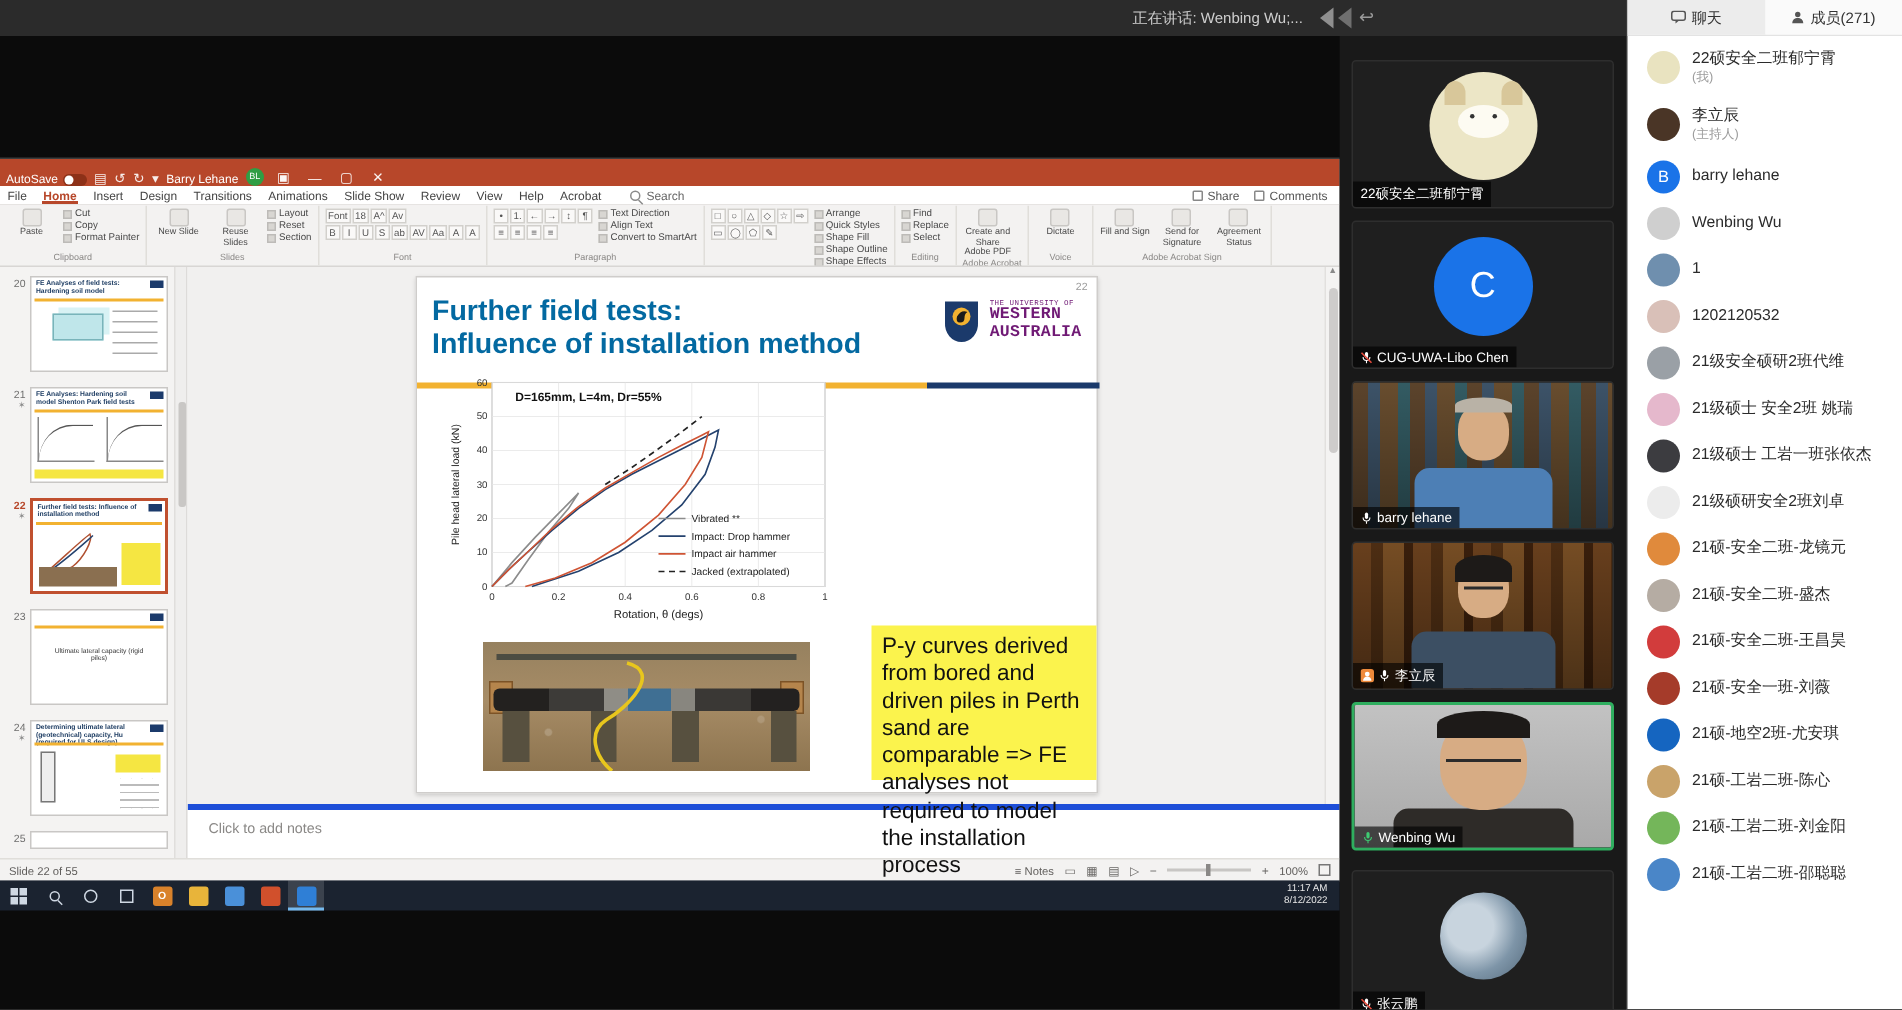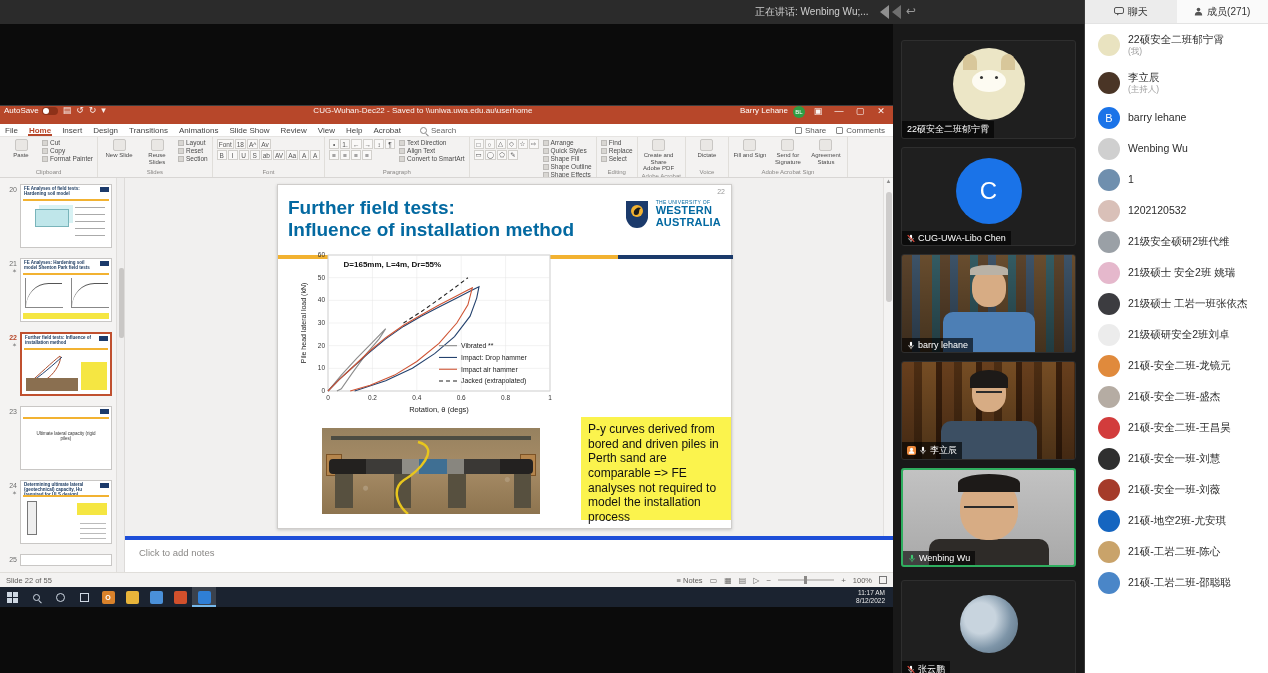--- a/index.html
+++ b/index.html
@@ -57,21 +57,21 @@
   .lens::after{content:"";position:absolute;left:5px;top:5px;width:4px;height:1.4px;background:#8a8a8a;transform:rotate(45deg);transform-origin:0 0;}
   .sblist{flex:1;overflow:hidden;padding-top:2px;}
   .mrow{display:flex;align-items:center;gap:8px;padding:0 6px 0 13px;height:31px;}
   .mrow.two{height:38px;}
   .mavatar{width:22px;height:22px;border-radius:50%;flex:0 0 auto;display:flex;align-items:center;justify-content:center;color:#fff;font-size:11px;}
   .mname{font-size:10.5px;color:#2b2b2b;line-height:1.25;white-space:nowrap;}
   .msub{font-size:8.5px;color:#9c9c9c;line-height:1.2;}
 
   
   .ppt{position:absolute;left:0;top:106px;width:893px;height:481px;background:#fff;display:flex;flex-direction:column;box-shadow:0 0 0 1px #3c3c3c;}
-  .titlebar{height:18px;background:#b7472a;display:flex;align-items:flex-start;color:#fff;font-size:8px;flex:0 0 auto;padding:0 4px;gap:5px;}
+  .titlebar{height:18px;background:#b7472a;display:flex;align-items:flex-end;color:#fff;font-size:8px;flex:0 0 auto;padding:0 4px;gap:5px;}
   .autosave{display:flex;align-items:center;gap:3px;}
   .pill{width:16px;height:8px;border-radius:4px;background:#8d3118;position:relative;}
   .pill::before{content:"";position:absolute;left:1px;top:1px;width:6px;height:6px;border-radius:50%;background:#fff;}
   .tb-mini{opacity:.9;font-size:9px;line-height:1;}
   .tb-title{flex:1;text-align:center;font-size:8px;opacity:.95;white-space:nowrap;overflow:hidden;}
   .bl-badge{width:12px;height:12px;border-radius:50%;background:#2f9e44;color:#fff;font-size:6px;display:flex;align-items:center;justify-content:center;}
   .winbtn{width:16px;text-align:center;font-size:9px;opacity:.95;}
 
   .menubar{height:13px;background:#fff;display:flex;align-items:center;font-size:8px;color:#444;flex:0 0 auto;padding-left:4px;border-bottom:1px solid #e6e4e2;}
   #menuTabs{display:flex;gap:9px;align-items:center;}
@@ -122,28 +122,28 @@
   .viewic{font-size:8px;color:#6a6866;}
   .zoomtrack{width:56px;height:2px;background:#c8c6c4;position:relative;}
   .zoomthumb{position:absolute;left:26px;top:-3px;width:3px;height:8px;background:#8a8886;}
   .fit-ic{width:8px;height:8px;border:1px solid #777;position:relative;}
 
   
   .slide{position:absolute;left:152px;top:6px;width:455px;height:345px;background:#fff;border:1px solid #cfcdcb;box-shadow:0 1px 3px rgba(0,0,0,.18);}
   .slide-num{position:absolute;right:6px;top:3px;font-size:7px;color:#999;}
   .slide-title{position:absolute;left:10px;top:12px;font-size:19px;font-weight:bold;color:#0369a1;line-height:1.18;}
   .uwa{position:absolute;right:10px;top:14px;display:flex;gap:6px;align-items:center;}
-  .uwa-text{color:#0369a1;line-height:1.05;}
+  .uwa-text{color:#701a75;line-height:1.05;font-family:Liberation Mono, monospace;}
   .uwa-l1{font-size:5px;letter-spacing:.3px;}
   .uwa-l2,.uwa-l3{font-size:11px;font-weight:bold;letter-spacing:.2px;}
   .rule-gold{position:absolute;left:0;top:70px;width:340px;height:4px;background:#f2b231;}
   .rule-navy{position:absolute;left:340px;top:70px;width:115px;height:4px;background:#1b3a6b;}
   .note-text{position:absolute;left:282px;top:147px;width:170px;font-size:10.5px;color:#1a1a1a;line-height:1.25;}
   .ybox{position:absolute;left:303px;top:232px;width:150px;height:103px;background:#fbf34d;color:#111;
-        font-size:12px;line-height:1.22;padding:5px 7px;}
+        font-size:15px;line-height:1.22;padding:5px 7px;}
   #chartBox{position:absolute;left:20px;top:62px;width:260px;height:174px;}
 
   .photo{position:absolute;left:44px;top:243px;width:218px;height:86px;overflow:hidden;
          background:linear-gradient(180deg,#96815f 0%,#a78c66 45%,#8d744f 100%);}
   .photo .speck{position:absolute;inset:0;background:radial-gradient(circle at 20% 70%,rgba(255,255,255,.18) 0 2px,transparent 3px),radial-gradient(circle at 60% 80%,rgba(0,0,0,.2) 0 2px,transparent 3px),radial-gradient(circle at 85% 60%,rgba(255,255,255,.15) 0 2px,transparent 3px);}
   .photo .frame{position:absolute;left:4%;right:4%;top:9%;height:5%;background:#4c4c42;}
   .photo .pile{position:absolute;left:3%;right:3%;top:36%;height:17%;border-radius:4px;
                background:linear-gradient(90deg,#23211f 0 18%,#3d3b38 18% 36%,#8f8d86 36% 44%,#3f6f93 44% 58%,#88867f 58% 66%,#3a3835 66% 84%,#232120 84% 100%);}
   .photo .wood{position:absolute;top:30%;width:7%;height:26%;background:#b5854c;border:1px solid #7c5326;}
   .photo .post{position:absolute;top:53%;width:8%;height:40%;background:#57503f;}
@@ -171,21 +171,20 @@
     <div class="ppt">
       <div class="titlebar">
         <span class="autosave">
           <span>AutoSave</span>
           <span class="pill"></span>
         </span>
         <span class="tb-mini">▤</span>
         <span class="tb-mini">↺</span>
         <span class="tb-mini">↻</span>
         <span class="tb-mini">▾</span>
-        <span class="tb-title">CUG-Wuhan-Dec22 - Saved to \\uniwa.uwa.edu.au\userhome</span>
         <span>Barry Lehane</span>
         <span class="bl-badge">BL</span>
         <span class="winbtn">▣</span>
         <span class="winbtn">—</span>
         <span class="winbtn">▢</span>
         <span class="winbtn">✕</span>
       </div>
 
       <div class="menubar">
         <div id="menuTabs">
@@ -842,41 +841,41 @@
             <div class="mname">21硕-安全二班-盛杰</div>
           </span>
         </div>
         <div class="mrow">
           <span class="mavatar" style="background: rgb(210, 60, 60);"></span>
           <span>
             <div class="mname">21硕-安全二班-王昌昊</div>
           </span>
         </div>
         <div class="mrow">
-          <span class="mavatar" style="background: rgb(47, 47, 47);"></span>
-          <span>
-            <div class="mname">21硕-安全一班-刘慧</div>
-          </span>
-        </div>
-        <div class="mrow">
           <span class="mavatar" style="background: rgb(165, 59, 42);"></span>
           <span>
             <div class="mname">21硕-安全一班-刘薇</div>
           </span>
         </div>
         <div class="mrow">
           <span class="mavatar" style="background: rgb(21, 101, 192);"></span>
           <span>
             <div class="mname">21硕-地空2班-尤安琪</div>
           </span>
         </div>
         <div class="mrow">
           <span class="mavatar" style="background: rgb(201, 163, 106);"></span>
           <span>
             <div class="mname">21硕-工岩二班-陈心</div>
+          </span>
+        </div>
+        <div class="mrow">
+          <span class="mavatar" style="background: rgb(116, 182, 90);"></span>
+          <span>
+            <div class="mname">21硕-工岩二班-刘金阳</div>
           </span>
         </div>
         <div class="mrow">
           <span class="mavatar" style="background: rgb(74, 134, 200);"></span>
           <span>
             <div class="mname">21硕-工岩二班-邵聪聪</div>
           </span>
         </div>
       </div>
   </div>

